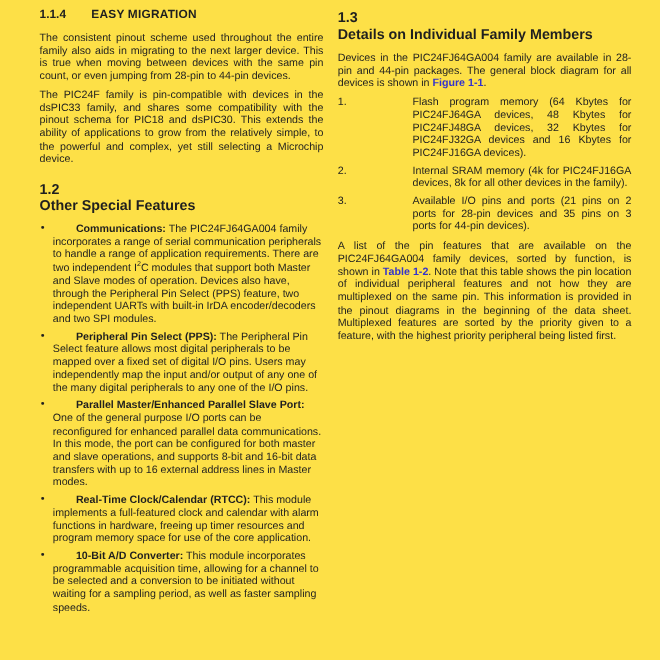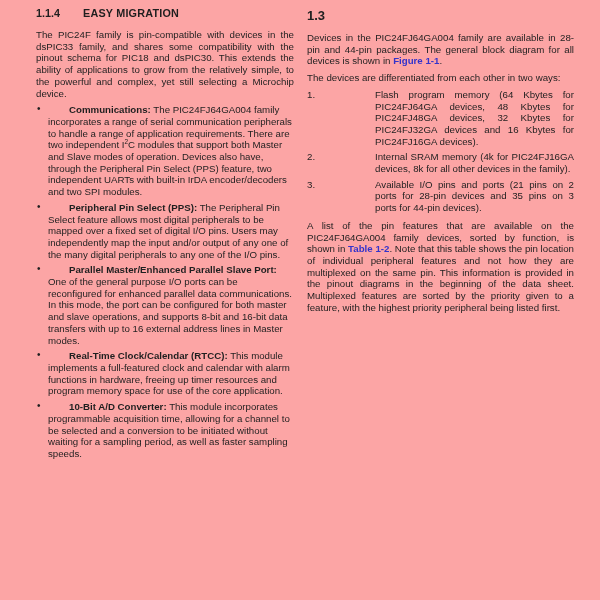--- a/index.html
+++ b/index.html
@@ -3,21 +3,21 @@
 <meta charset="utf-8">
 <style>
   html, body { margin: 0; padding: 0; }
   body {
     width: 600px; height: 600px;
     background: #ffffff;
     font-family: "Liberation Sans", sans-serif;
     color: #1f1f1f;
     overflow: hidden;
   }
-  .page { position: relative; width: 600px; height: 600px; background: #fca5a5; }
+  .page { position: relative; width: 600px; height: 600px; background: #fde047; }
   .col { position: absolute; top: 7px; }
   .col-left  { left: 36px;  width: 258px; }
   .col-right { left: 307px; width: 267px; }
 
   
   .h4 { display: flex; font-weight: bold; font-size: 10.8px; line-height: 13px;
         letter-spacing: 0.2px; margin: 0 0 9px 0; }
   .h4 .num { width: 47px; flex-shrink: 0; letter-spacing: 0; }
   .h2 { display: flex; font-weight: bold; font-size: 13px; line-height: 15px; margin: 13px 0 9px 0; flex-direction: column; }
   .h2.first { margin-top: 1px; }
@@ -51,22 +51,27 @@
 
 <div class="page">
 
   <div class="col col-left">
 
     <div class="h4">
       <span class="num">1.1.4</span>
       <span class="ttl">EASY MIGRATION</span>
     </div>
 
+    <p class="p">The consistent pinout scheme used throughout the entire family also aids in migrating to the next larger device. This is true when moving between devices with the same pin count, or even jumping from 28-pin to 44-pin devices.</p>
     <p class="p">The PIC24F family is pin-compatible with devices in the dsPIC33 family, and shares some compatibility with the pinout schema for PIC18 and dsPIC30. This extends the ability of applications to grow from the relatively simple, to the powerful and complex, yet still selecting a Microchip device.</p>
 
+    <div class="h2">
+      <span class="num">1.2</span>
+      <span class="ttl">Other Special Features</span>
+    </div>
 
     <ul class="bullets">
       <li>
         <span class="marker">•</span><span class="b">Communications:</span><span> The PIC24FJ64GA004 family incorporates a range of serial communication peripherals to handle a range of application requirements. There are two independent I</span><sup>2</sup><span>C modules that support both Master and Slave modes of operation. Devices also have, through the Peripheral Pin Select (PPS) feature, two independent UARTs with built-in IrDA encoder/decoders and two SPI modules.</span>
       </li>
       <li>
         <span class="marker">•</span><span class="b">Peripheral Pin Select (PPS):</span><span> The Peripheral Pin Select feature allows most digital peripherals to be mapped over a fixed set of digital I/O pins. Users may independently map the input and/or output of any one of the many digital peripherals to any one of the I/O pins.</span>
       </li>
       <li>
         <span class="marker">•</span><span class="b">Parallel Master/Enhanced Parallel Slave Port:</span><span> One of the general purpose I/O ports can be reconfigured for enhanced parallel data communications. In this mode, the port can be configured for both master and slave operations, and supports 8-bit and 16-bit data transfers with up to 16 external address lines in Master modes.</span>
@@ -77,25 +82,25 @@
       <li>
         <span class="marker">•</span><span class="b">10-Bit A/D Converter:</span><span> This module incorporates programmable acquisition time, allowing for a channel to be selected and a conversion to be initiated without waiting for a sampling period, as well as faster sampling speeds.</span>
       </li>
     </ul>
   </div>
 
   <div class="col col-right">
 
     <div class="h2 first">
       <span class="num">1.3</span>
+      <span class="ttl">Details on Individual Family Members</span>
     </div>
 
     <p class="p"><span>Devices in the PIC24FJ64GA004 family are available in 28-pin and 44-pin packages. The general block diagram for all devices is shown in </span><a class="link">Figure 1-1</a><span>.</span></p>
 
-    <p class="p">The devices are differentiated from each other in two ways:</p>
 
     <ol class="nums">
       <li>
         <span class="n">1.</span>
         <span class="t">Flash program memory (64 Kbytes for PIC24FJ64GA devices, 48 Kbytes for PIC24FJ48GA devices, 32 Kbytes for PIC24FJ32GA devices and 16 Kbytes for PIC24FJ16GA devices).</span>
       </li>
       <li>
         <span class="n">2.</span>
         <span class="t">Internal SRAM memory (4k for PIC24FJ16GA devices, 8k for all other devices in the family).</span>
       </li>

